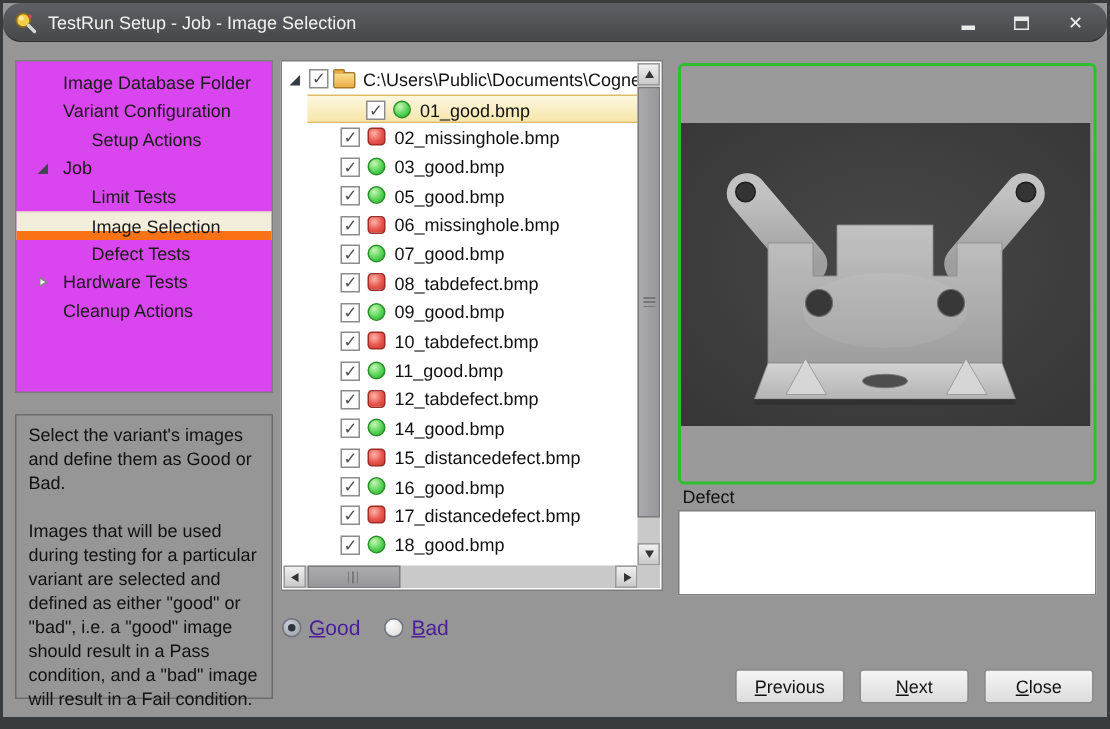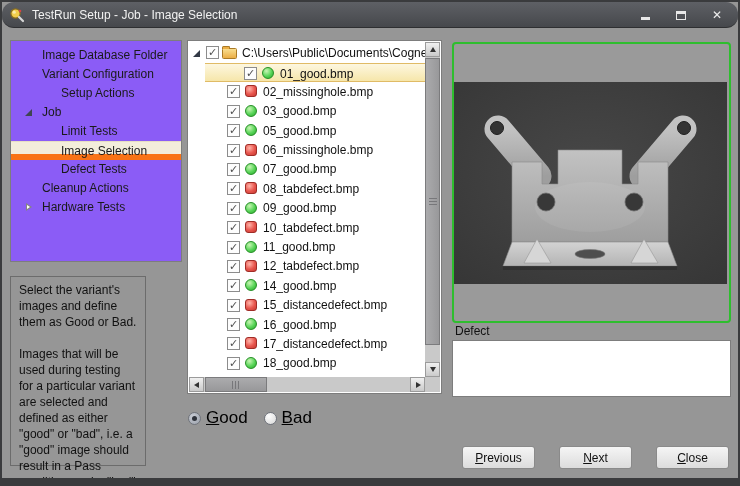--- a/index.html
+++ b/index.html
@@ -21,37 +21,37 @@
   .app-icon{width:16px;height:16px;flex:0 0 auto;}
   .title-text{color:#F2F2F2;font-size:12px;margin-left:7px;white-space:nowrap;}
   .win-btns{position:absolute;right:10px;top:0;height:26px;display:flex;align-items:center;gap:14px;}
   .win-btn{width:22px;height:18px;display:flex;align-items:center;justify-content:center;cursor:default;}
   .glyph-min{width:9px;height:3px;background:#E8E8E8;margin-top:6px;}
   .glyph-max{width:10px;height:9px;border:1px solid #E8E8E8;border-top-width:3px;}
   .glyph-close{color:#EDEDED;font-size:12px;font-weight:bold;font-family:"DejaVu Sans",sans-serif;line-height:1;}
   
   .nav-panel{
     position:absolute;left:8px;top:38px;width:172px;height:222px;
-    background:#8b5cf6;border:1px solid #7D7D7D;padding-top:5px;text-decoration:underline;
+    background:#d946ef;border:1px solid #7D7D7D;padding-top:5px;text-decoration:underline;
   }
   .nav-item{position:relative;height:19px;cursor:default;}
   .nav-item.selected{background:#F3EDDB;border-top:1px solid #E7DEC4;border-bottom:6px solid #f97316;}
   .nav-label{position:absolute;top:2px;font-size:12px;color:#1A1A1A;white-space:nowrap;}
   .nav-item.lvl0 .nav-label{left:31px;}
   .nav-item.lvl1 .nav-label{left:50px;}
   .expander{position:absolute;left:14px;top:5px;width:9px;height:9px;}
   .exp-expanded .expander::after{content:"";position:absolute;left:0;top:1px;
     border-left:7px solid transparent;border-bottom:7px solid #3F4552;}
   .exp-collapsed .expander::before{content:"";position:absolute;left:1px;top:0;
     border-top:4.5px solid transparent;border-bottom:4.5px solid transparent;border-left:6px solid #848484;}
   .exp-collapsed .expander::after{content:"";position:absolute;left:2px;top:2px;
     border-top:2.6px solid transparent;border-bottom:2.6px solid transparent;border-left:3.5px solid #FFFFFF;}
   
   .desc-box{
-    position:absolute;left:8px;top:274px;width:136px;height:190px;
+    position:absolute;left:8px;top:274px;width:172px;height:190px;
     border:1px solid #6C6C6C;padding:5px 8px;
     font-size:12px;line-height:16px;color:#111;
   }
   .desc-box p{margin:0 0 16px 0;}
   
   .list-panel{
     position:absolute;left:185px;top:38px;width:255px;height:354px;
     background:#FFFFFF;border:1px solid #7D7D7D;overflow:hidden;
   }
   .tree-viewport{position:absolute;left:0;top:0;right:16px;bottom:16px;overflow:hidden;}
@@ -100,30 +100,30 @@
     background:repeating-linear-gradient(90deg,#77777A 0 1px,transparent 1px 3px);}
   .sb-corner{position:absolute;right:1px;bottom:1px;width:15px;height:15px;background:#C9C9C9;}
   
   .radio-group{position:absolute;left:186px;top:406px;height:20px;display:flex;align-items:center;gap:16px;}
   .radio-opt{display:flex;align-items:center;gap:5px;cursor:default;}
   .radio{position:relative;width:13px;height:13px;border-radius:50%;
     border:1px solid #70747C;background:radial-gradient(circle at 35% 30%,#FDFDFD,#D7D7D7);}
   .radio-opt.selected .radio{background:radial-gradient(circle at 35% 30%,#C8CCD4,#9AA0AA);}
   .radio-opt.selected .radio::after{content:"";position:absolute;left:3px;top:3px;width:5px;height:5px;
     border-radius:50%;background:#2F333B;}
-  .radio-label{font-size:17px;color:#000000;}
+  .radio-label{font-size:14px;color:#4c1d95;}
   
   .preview{position:absolute;left:450px;top:40px;width:279px;height:281px;
     border:2px solid #2EBE2E;border-radius:4px;background:#9A9A9A;overflow:hidden;}
   .preview svg{display:block;margin-top:38px;}
   .comment-label{position:absolute;left:453px;top:322px;font-size:12px;color:#111;}
   .comment-box{position:absolute;left:450px;top:338px;width:279px;height:57px;
     border:1px solid #7D7D7D;background:#FFFFFF;resize:none;font-family:"Liberation Sans",sans-serif;font-size:12px;padding:2px 4px;}
   
-  .footer{position:absolute;left:0;right:9px;top:444px;display:flex;justify-content:flex-end;gap:24px;}
+  .footer{position:absolute;left:0;right:9px;top:444px;display:flex;justify-content:flex-end;gap:10px;}
   .btn{width:73px;height:23px;font-family:"Liberation Sans",sans-serif;font-size:12px;color:#111;
     background:linear-gradient(#F5F5F5,#DCDCDC);border:1px solid #8A8A8A;border-radius:3px;cursor:default;}
   u{text-decoration:underline;}
 </style>
 </head>
 <body>
 
 <div class="window">
 
   <div class="titlebar">
@@ -177,28 +177,28 @@
       <div class="nav-item selected lvl1">
         <span class="expander"></span>
         <span class="nav-label">Image Selection</span>
       </div>
 
       <div class="nav-item lvl1">
         <span class="expander"></span>
         <span class="nav-label">Defect Tests</span>
       </div>
 
+      <div class="nav-item lvl0 exp-collapsed">
+        <span class="expander"></span>
+        <span class="nav-label">Hardware Tests</span>
+      </div>
+
       <div class="nav-item lvl0">
         <span class="expander"></span>
         <span class="nav-label">Cleanup Actions</span>
-      </div>
-
-      <div class="nav-item lvl0 exp-collapsed">
-        <span class="expander"></span>
-        <span class="nav-label">Hardware Tests</span>
       </div>
     </div>
 
   <div class="desc-box">
     <p>Select the variant's images and define them as Good or Bad.</p>
     <p>Images that will be used during testing for a particular variant are selected and defined as either "good" or "bad", i.e. a "good" image should result in a Pass condition, and a "bad" image will result in a Fail condition.</p>
   </div>
 
   <div class="list-panel">
     <div class="tree-viewport">

